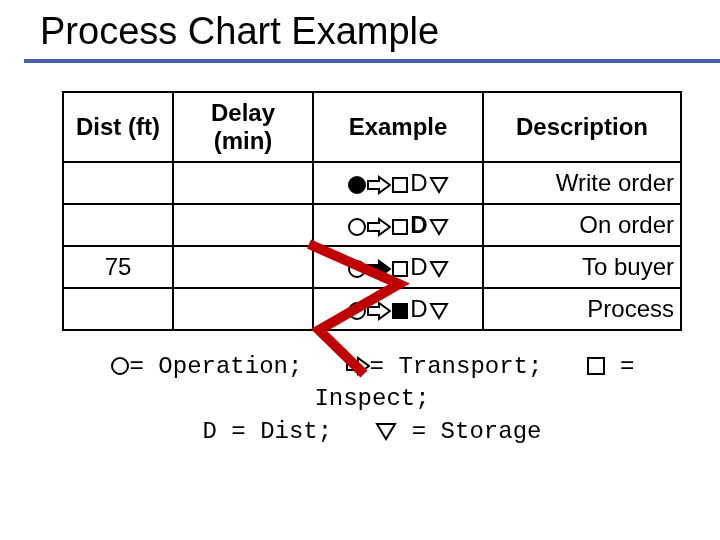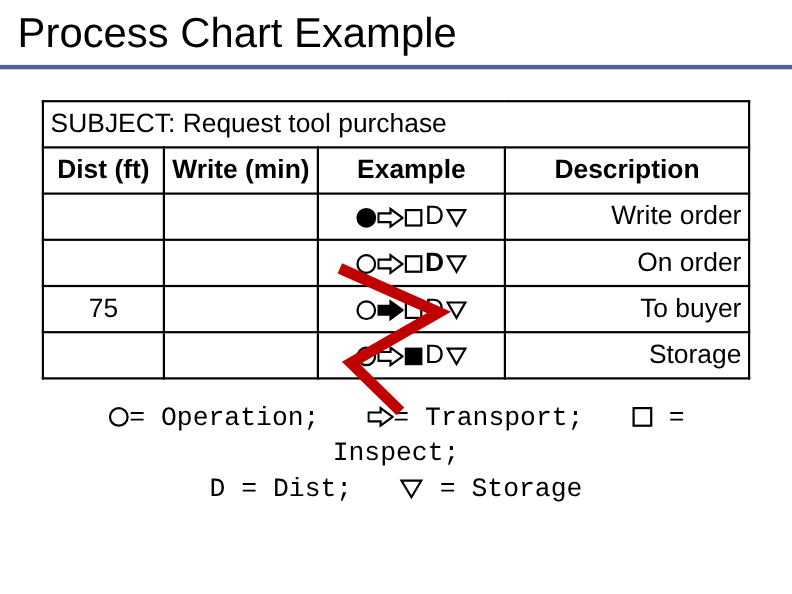--- a/index.html
+++ b/index.html
@@ -10,20 +10,21 @@
     background: #fff;
     font-family: Arial, Helvetica, sans-serif;
     color: #000;
     overflow: hidden;
   }
   .slide {
     width: 720px;
     height: 540px;
     position: relative;
     box-sizing: border-box;
+    padding-left: 24px;
   }
   .title {
     font-size: 38px;
     padding: 10px 0 4px 16px;
     font-weight: 400;
   }
   .title-rule {
     height: 4px;
     background: #4b5ea8;
     margin-top: 2px;
@@ -86,30 +87,24 @@
 
     <table class="pc">
       <colgroup>
         <col class="c1">
           <col class="c2">
           <col class="c3">
           <col class="c4">
       </colgroup>
 
       <tbody>
-          <tr>
-        <td colspan="4" class="subject-cell">
-          <span>SUBJECT:</span>
-          <span>Request tool purchase</span>
-        </td>
-      </tr>
 
       <tr>
         <th>Dist (ft)</th>
-        <th>Write (min)</th>
+        <th>Delay (min)</th>
         <th>Example</th>
         <th>Description</th>
       </tr>
 
       <tr>
         <td class="dist-cell"></td>
         <td class="time-cell"></td>
         <td class="sym-cell"><span><svg width="20" height="20">
                   <circle cx="10" cy="10" r="8" fill="#000" stroke="#000" stroke-width="2"></circle>
                 </svg></span><span><svg width="24" height="20">
@@ -154,21 +149,21 @@
         <td class="time-cell"></td>
         <td class="sym-cell"><span><svg width="20" height="20">
                   <circle cx="10" cy="10" r="8" fill="none" stroke="#000" stroke-width="2"></circle>
                 </svg></span><span><svg width="24" height="20">
                   <path d="M1 6 H12 V2 L23 10 L12 18 V14 H1 Z" fill="none" stroke="#000" stroke-width="2"></path>
                 </svg></span><span><svg width="18" height="18">
                   <rect x="2" y="2" width="14" height="14" fill="#000" stroke="#000" stroke-width="2"></rect>
                 </svg></span><span><span style="font-family:Arial;font-size:24px;display:inline-block;width:20px;text-align:center;">D</span></span><span><svg width="20" height="18">
                   <path d="M2 2 H18 L10 16 Z" fill="none" stroke="#000" stroke-width="2"></path>
                 </svg></span></td>
-        <td class="desc-cell">Storage</td>
+        <td class="desc-cell">Process</td>
       </tr>
     </tbody>
       </table>
 
     <div class="legend">
       <span><svg width="20" height="20">
             <circle cx="10" cy="10" r="8" fill="none" stroke="#000" stroke-width="2"></circle>
           </svg></span><span>= Operation;</span>
       &nbsp;
       <span><svg width="24" height="20">

